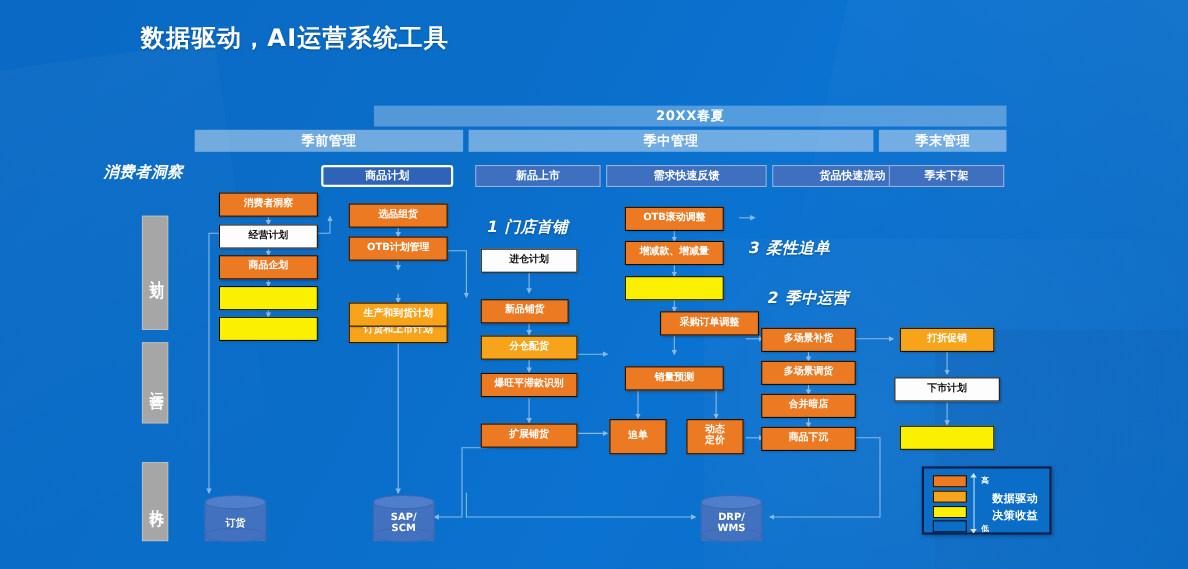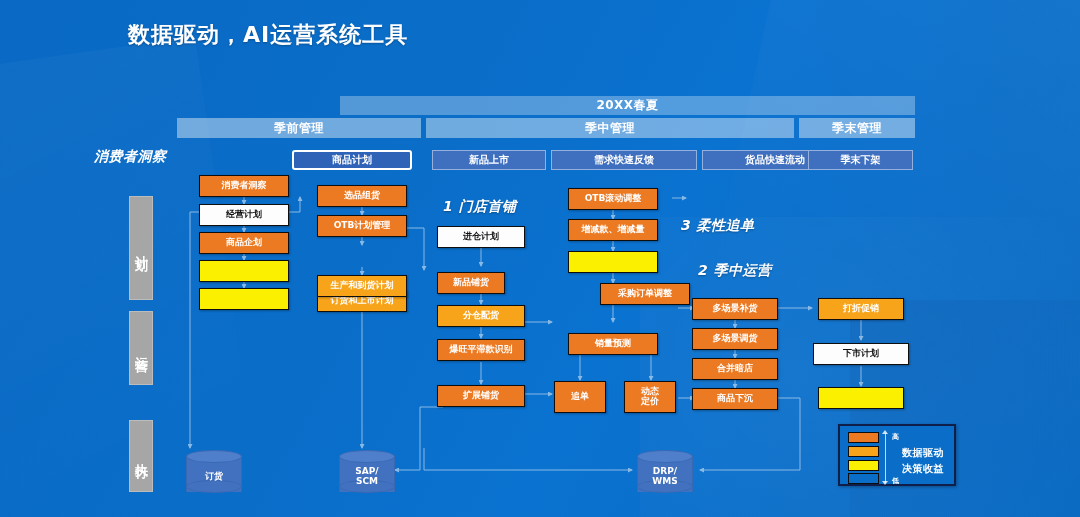--- a/index.html
+++ b/index.html
@@ -258,21 +258,21 @@
   <div class="pbox c-orange" style="left:199px; top:232px; width:90px;">商品企划</div>
   <div class="pbox c-yellow" style="left:199px; top:260px; width:90px;">季度计划</div>
   <div class="pbox c-yellow" style="left:199px; top:288px; width:90px;">渠道扩展计划</div>
 
   <div class="pbox c-orange" style="left:317px; top:185px; width:90px;">选品组货</div>
   <div class="pbox c-orange" style="left:317px; top:215px; width:90px;">OTB计划管理</div>
   <div class="pbox c-amber" style="left:317px; top:245px; width:90px;margin-top:45px;">订货和上市计划</div>
   <div class="pbox c-amber" style="left:317px; top:275px; width:90px;">生产和到货计划</div>
 
   <div class="pbox c-white" style="left:437px; top:226px; width:88px;">进仓计划</div>
-  <div class="pbox c-orange" style="left:437px; top:272px; width:68px;">新品铺货</div>
+  <div class="pbox c-orange" style="left:437px; top:272px; width:80px;">新品铺货</div>
   <div class="pbox c-amber" style="left:437px; top:305px; width:88px;">分仓配货</div>
   <div class="pbox c-orange" style="left:437px; top:339px; width:88px;">爆旺平滞款识别</div>
   <div class="pbox c-orange" style="left:437px; top:385px; width:88px;">扩展铺货</div>
 
   <div class="pbox c-orange" style="left:568px; top:188px; width:90px;">OTB滚动调整</div>
   <div class="pbox c-orange" style="left:568px; top:219px; width:90px;">增减款、增减量</div>
   <div class="pbox c-yellow" style="left:568px; top:251px; width:90px;">采购订单滚动</div>
   <div class="pbox c-orange" style="left:600px; top:283px; width:90px;">采购订单调整</div>
   <div class="pbox c-orange" style="left:568px; top:333px; width:90px;">销量预测</div>
   <div class="pbox c-orange" style="left:554px; top:381px; width:52px; height:32px;">追单</div>

